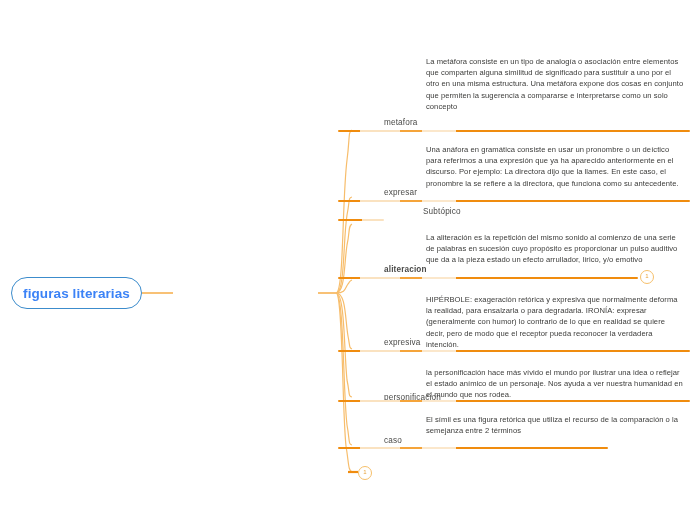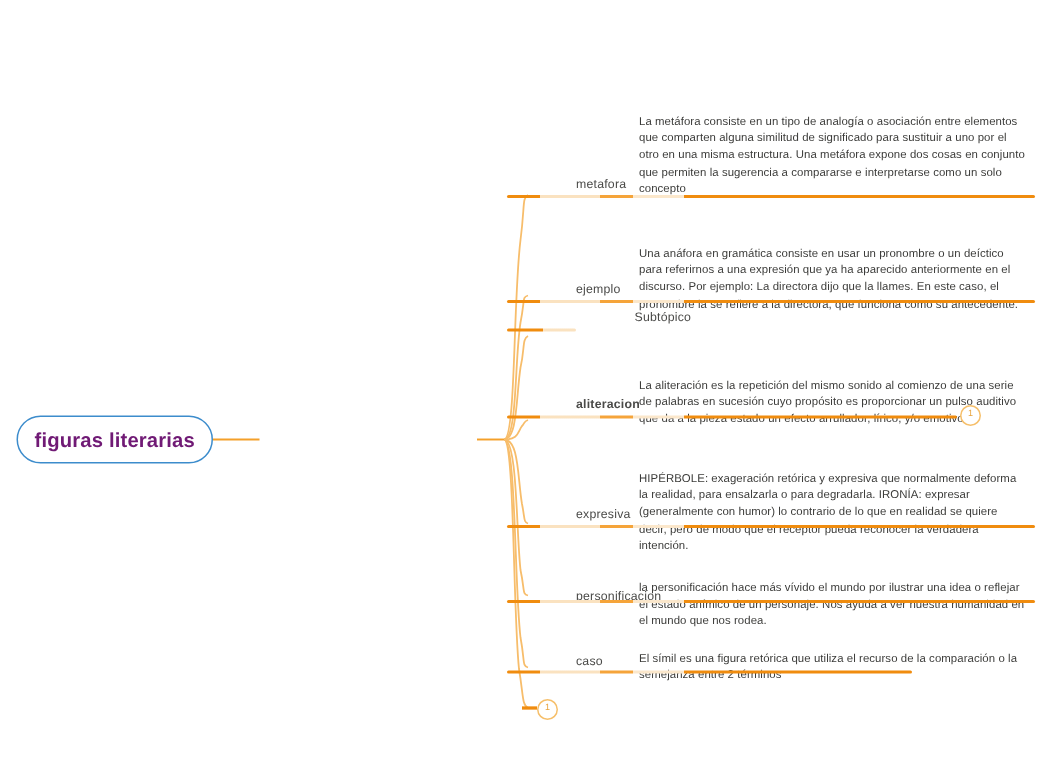--- a/index.html
+++ b/index.html
@@ -42,21 +42,21 @@
     align-items: center;
     justify-content: center;
     white-space: nowrap;
   }
   .pill-root {
     left: 11px;
     top: 277px;
     width: 131px;
     height: 32px;
     border: 1.6px solid #3c8ccc;
-    color: #701a75;
+    color: #3b82f6;
     font-size: 13.5px;
     font-weight: bold;
     letter-spacing: .1px;
   }
   .pill-topic {
     left: 173px;
     top: 280px;
     width: 145px;
     height: 27px;
     border: 1.6px solid #f4a02a;
@@ -83,21 +83,20 @@
   }
   .leaf-note {
     position: absolute;
     left: 88px;
     width: 258px;
     font-size: 7.6px;
     line-height: 11.2px;
     color: #3b3b39;
     letter-spacing: .05px;
     text-align: left;
-    margin-top: 19px;
   }
   
   .leaf-rule {
     position: absolute;
     left: 0;
     height: 2.2px;
     border-radius: 1px;
     background: linear-gradient(to right,
         #f08c0e 0px, #f08c0e 22px,
         #fae2c0 22px, #fae2c0 62px,
@@ -158,21 +157,21 @@
 
 
   <div class="leaf" style="top:56px;">
     <div class="leaf-note" style="top:0px;">La metáfora consiste en un tipo de analogía o asociación entre elementos que comparten alguna similitud de significado para sustituir a uno por el otro en una misma estructura. Una metáfora expone dos cosas en conjunto que permiten la sugerencia a compararse e interpretarse como un solo concepto</div>
     <div class="leaf-label" style="top:62px;">metafora</div>
     <div class="leaf-rule" style="top:74px; width:352px;"></div>
   </div>
 
   <div class="leaf" style="top:144px;">
     <div class="leaf-note" style="top:0px;">Una anáfora en gramática consiste en usar un pronombre o un deíctico para referirnos a una expresión que ya ha aparecido anteriormente en el discurso. Por ejemplo: La directora dijo que la llames. En este caso, el pronombre la se refiere a la directora, que funciona como su antecedente.</div>
-    <div class="leaf-label" style="top:44px;">ejemplo</div>
+    <div class="leaf-label" style="top:44px;">expresar</div>
     <div class="leaf-rule" style="top:56px; width:352px;"></div>
   </div>
 
   <div class="leaf" style="top:207px;">
     <div class="leaf-label" style="top:0px;padding-left:39px;">Subtópico</div>
     <div class="leaf-rule short" style="top:12px; width:46px;"></div>
   </div>
 
   <div class="leaf" style="top:232px;">
     <div class="leaf-note" style="top:0px;">La aliteración es la repetición del mismo sonido al comienzo de una serie de palabras en sucesión cuyo propósito es proporcionar un pulso auditivo que da a la pieza estado un efecto arrullador, lírico, y/o emotivo</div>

